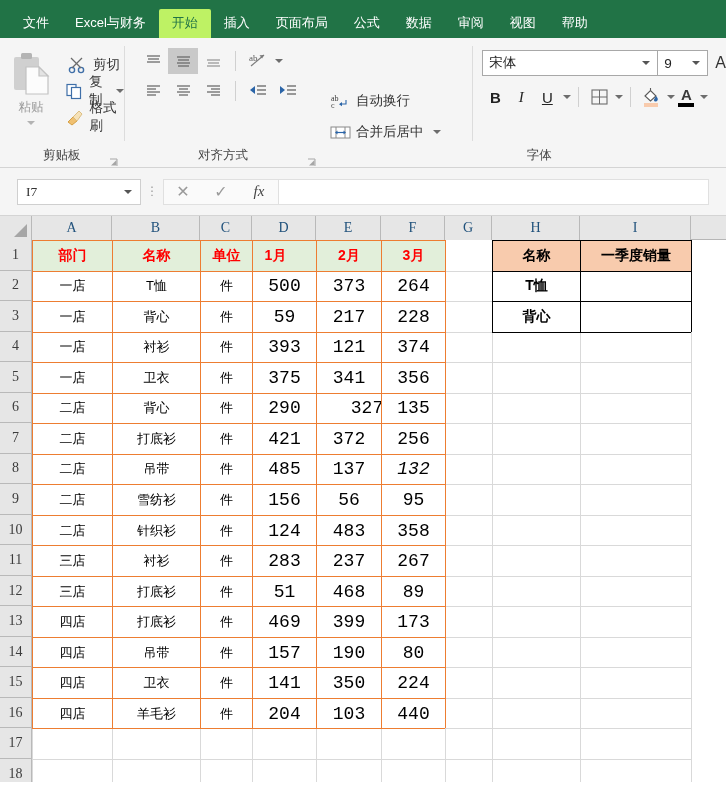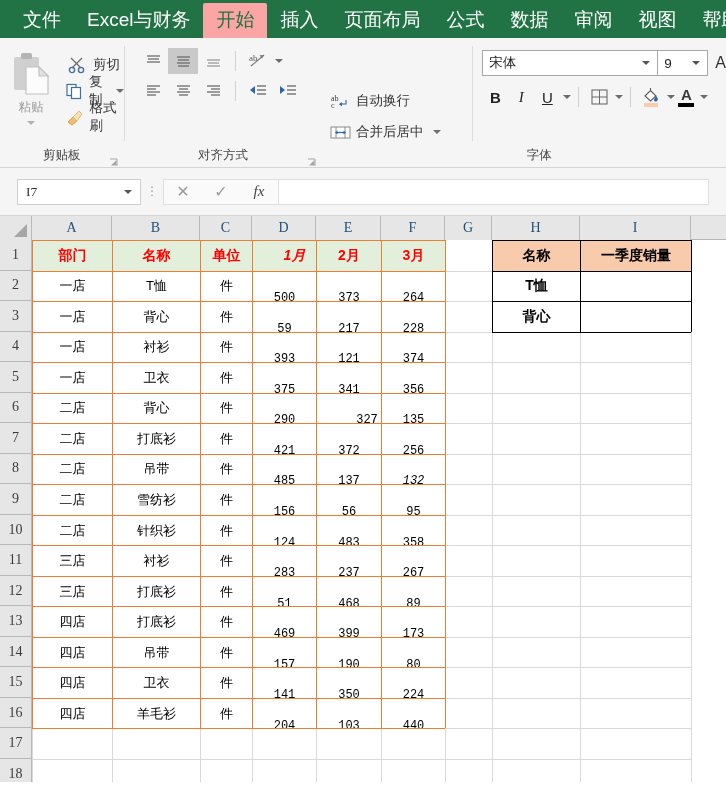--- a/index.html
+++ b/index.html
@@ -13,27 +13,27 @@
   }
 
   
   .tabstrip {
     height:38px; background:#217346;
     display:flex; align-items:flex-end;
     padding-left:10px;
     position:relative;
   }
   .tab {
-    color:#ffffff; font-size:19px;
+    color:#ffffff; font-size:13px;
     padding:7px 13px 9px 13px;
     line-height:1; white-space:nowrap;
     cursor:default;
   }
   .tab.active {
-    background:#fca5a5; color:#217346;
+    background:#bef264; color:#217346;
     border-top-left-radius:2px; border-top-right-radius:2px;
   }
 
   
   .ribbon {
     height:130px; background:#f5f5f5;
     border-bottom:1px solid #d4d4d4;
     display:flex; position:relative;
   }
   .grp { position:relative; height:130px; padding-top:6px; }
@@ -136,21 +136,21 @@
   .gl-v { position:absolute; width:1px; background:#d9d9d9; }
   .gl-h { position:absolute; height:1px; background:#d9d9d9; }
   .tb-h { position:absolute; height:1px; background:#ED7D31; }
   .tb-v { position:absolute; width:1px; background:#ED7D31; }
   .tb2-h { position:absolute; height:1px; background:#000; }
   .tb2-v { position:absolute; width:1px; background:#000; }
   .hdr-fill-green { position:absolute; background:#E2EFDA; }
   .hdr-fill-peach { position:absolute; background:#F8CBAD; }
   .t-red { color:#FF0000; font-weight:bold; font-size:14px; }
   .t-bold { font-weight:bold; font-size:14px; }
-  .t-num { font-family:"Liberation Mono", monospace; font-size:12px;margin-top:12px; }
+  .t-num { font-family:"Liberation Mono", monospace; font-size:18px; }
   .t-cn { font-size:13px; }
 </style>
 </head>
 <body>
 
 <div class="tabstrip" id="tabstrip">
     <div class="tab">文件</div>
     <div class="tab">Excel与财务</div>
     <div class="tab active">开始</div>
     <div class="tab">插入</div>
@@ -472,21 +472,21 @@
       <div class="gl-h" style="left: 32px; top: 420.89px; width: 659px;"></div>
       <div class="gl-h" style="left: 32px; top: 451.42px; width: 659px;"></div>
       <div class="gl-h" style="left: 32px; top: 481.95px; width: 659px;"></div>
       <div class="gl-h" style="left: 32px; top: 512.48px; width: 659px;"></div>
       <div class="gl-h" style="left: 32px; top: 543.01px; width: 659px;"></div>
       <div class="hdr-fill-green" style="left: 33px; top: 25px; width: 412px; height: 29.53px;"></div>
       <div class="hdr-fill-peach" style="left: 493px; top: 25px; width: 198px; height: 29.53px;"></div>
       <div class="cell t-red" style="left: 33px; top: 25px; width: 79px; height: 29.53px;">部门</div>
       <div class="cell t-red" style="left: 113px; top: 25px; width: 87px; height: 29.53px;">名称</div>
       <div class="cell t-red" style="left: 201px; top: 25px; width: 51px; height: 29.53px;">单位</div>
-      <div class="cell t-red" style="left: 263px; top: 25px; width: 63px; height: 29.53px; font-style: italic;">1月</div>
+      <div class="cell t-red" style="left: 244px; top: 25px; width: 63px; height: 29.53px;">1月</div>
       <div class="cell t-red" style="left: 317px; top: 25px; width: 64px; height: 29.53px;">2月</div>
       <div class="cell t-red" style="left: 382px; top: 25px; width: 63px; height: 29.53px;">3月</div>
       <div class="cell t-cn" style="left: 33px; top: 55.53px; width: 79px; height: 29.53px;">一店</div>
       <div class="cell t-cn" style="left: 113px; top: 55.53px; width: 87px; height: 29.53px;">T恤</div>
       <div class="cell t-cn" style="left: 201px; top: 55.53px; width: 51px; height: 29.53px;">件</div>
       <div class="cell t-num" style="left: 253px; top: 55.53px; width: 63px; height: 29.53px;">500</div>
       <div class="cell t-num" style="left: 317px; top: 55.53px; width: 64px; height: 29.53px;">373</div>
       <div class="cell t-num" style="left: 382px; top: 55.53px; width: 63px; height: 29.53px;">264</div>
       <div class="cell t-cn" style="left: 33px; top: 86.06px; width: 79px; height: 29.53px;">一店</div>
       <div class="cell t-cn" style="left: 113px; top: 86.06px; width: 87px; height: 29.53px;">背心</div>

